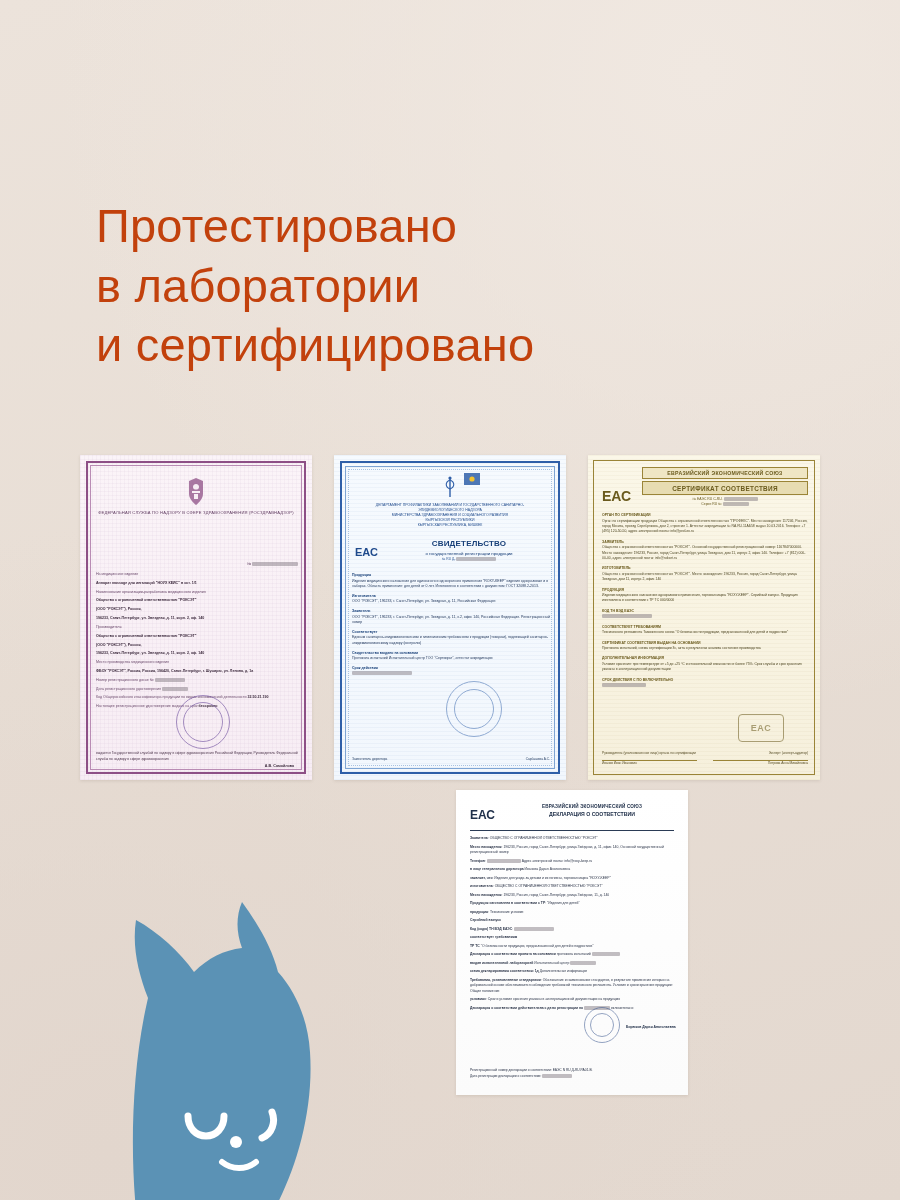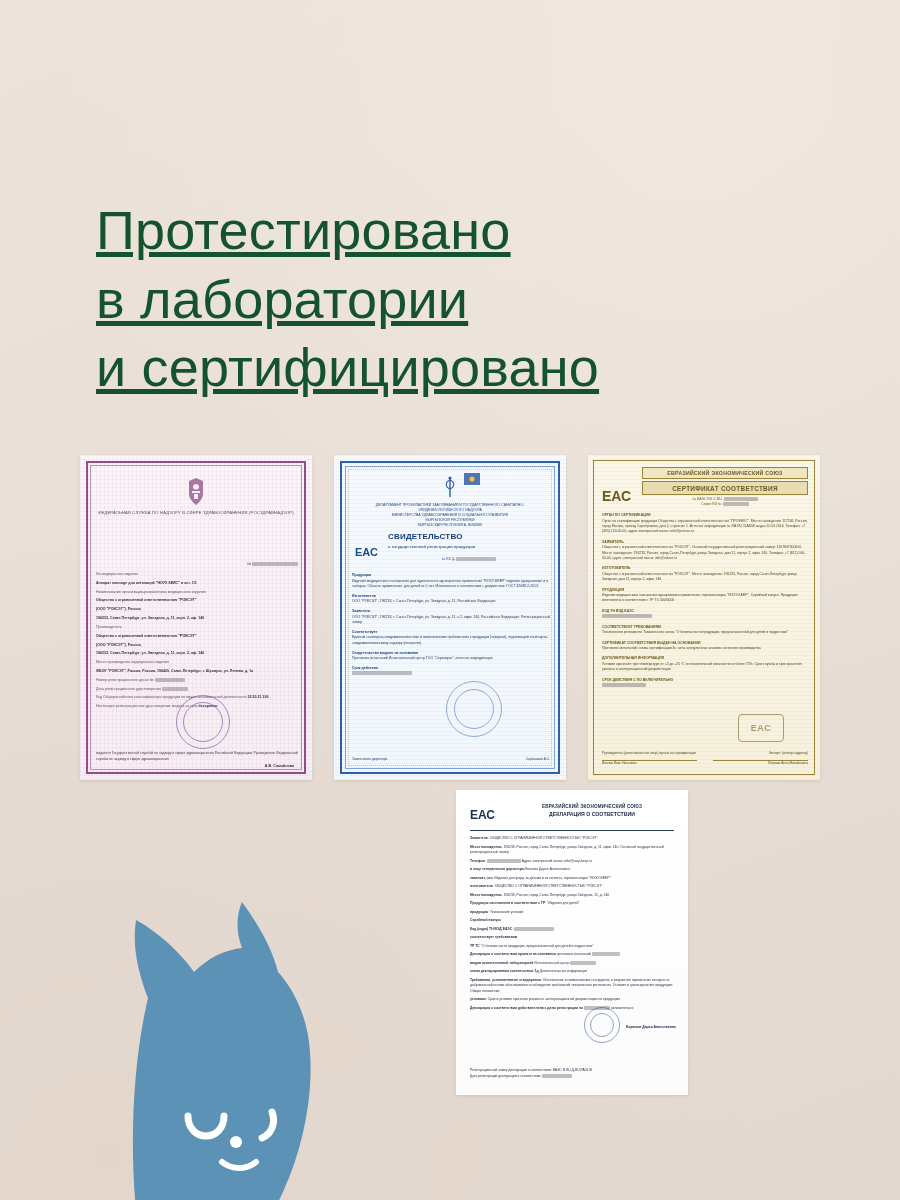--- a/index.html
+++ b/index.html
@@ -24,27 +24,26 @@
     background:
       radial-gradient(120% 90% at 78% 6%, #f0e8e1 0%, rgba(240,232,225,0) 60%),
       radial-gradient(110% 80% at 12% 96%, #e2d6cd 0%, rgba(226,214,205,0) 65%),
       linear-gradient(160deg, #ece3db 0%, #e8ded5 45%, #e3d8cf 100%);
   }
   .headline {
     position: absolute;
     left: 96px;
     top: 196px;
     width: 700px;
-    color: #14532d;
-    font-size: 54px;
+    color: #c2410c;
+    font-size: 47px;
     line-height: 1.27;
     font-weight: 400;
     letter-spacing: 0.2px;
     white-space: pre-line;
-    text-decoration: underline;
   }
 
   
   .cert {
     position: absolute;
     background: #ffffff;
     box-shadow: 0 1px 3px rgba(80,60,45,0.13);
     overflow: hidden;
   }
   .frame {
@@ -104,21 +103,21 @@
       repeating-linear-gradient(0deg, rgba(70,110,170,0.05) 0 1px, rgba(255,255,255,0) 1px 4px),
       linear-gradient(180deg, #f6fafe 0%, #f2f7fd 100%);
   }
   #cert2 .f1 { inset: 6px; border: 2px solid #2f5fa8; }
   #cert2 .f2 { inset: 11px; border: 1px solid #7ea4d3; }
   #cert2 .f3 { inset: 14px; border: 1px dotted #a8c2e2; }
   .c2-serp { position:absolute; left: 50%; top: 20px; transform: translateX(-50%); width: 22px; height: 24px;}
   .c2-flag { position:absolute; left: 50%; top: 18px; margin-left: 14px; width: 16px; height: 12px; }
   .c2-head { position:absolute; left: 22px; right: 22px; top: 48px; text-align:center; color:#1f4a8c; font-size: 3.5px; line-height:1.45;}
   .c2-eac { position: absolute; left: 20px; top: 86px; width: 26px; height: 20px;}
-  .c2-title { position:absolute; left: 54px; right: 16px; top: 77px; text-align:left; color:#173f78; }
+  .c2-title { position:absolute; left: 54px; right: 16px; top: 84px; text-align:center; color:#173f78; }
   .c2-title .t1 { font-size: 8px; font-weight: 700; letter-spacing: .2px;}
   .c2-title .t2 { font-size: 4.4px; margin-top: 3px;}
   .c2-no { position:absolute; left: 54px; right: 16px; top: 102px; text-align:center; font-size: 3.3px; color:#2b5693;}
   .c2-body { position:absolute; left: 18px; right: 16px; top: 118px; color:#21375c; font-size: 3.5px; line-height: 1.6;}
   .c2-sec { margin-bottom: 4px;}
   .c2-sec .h { font-weight: 700; color:#173f78; }
   .c2-stamp{
     position:absolute; left: 112px; top: 226px; width: 54px; height: 54px;
     border: 1.2px solid #2f5fa8; border-radius:50%; opacity:.5;
   }

